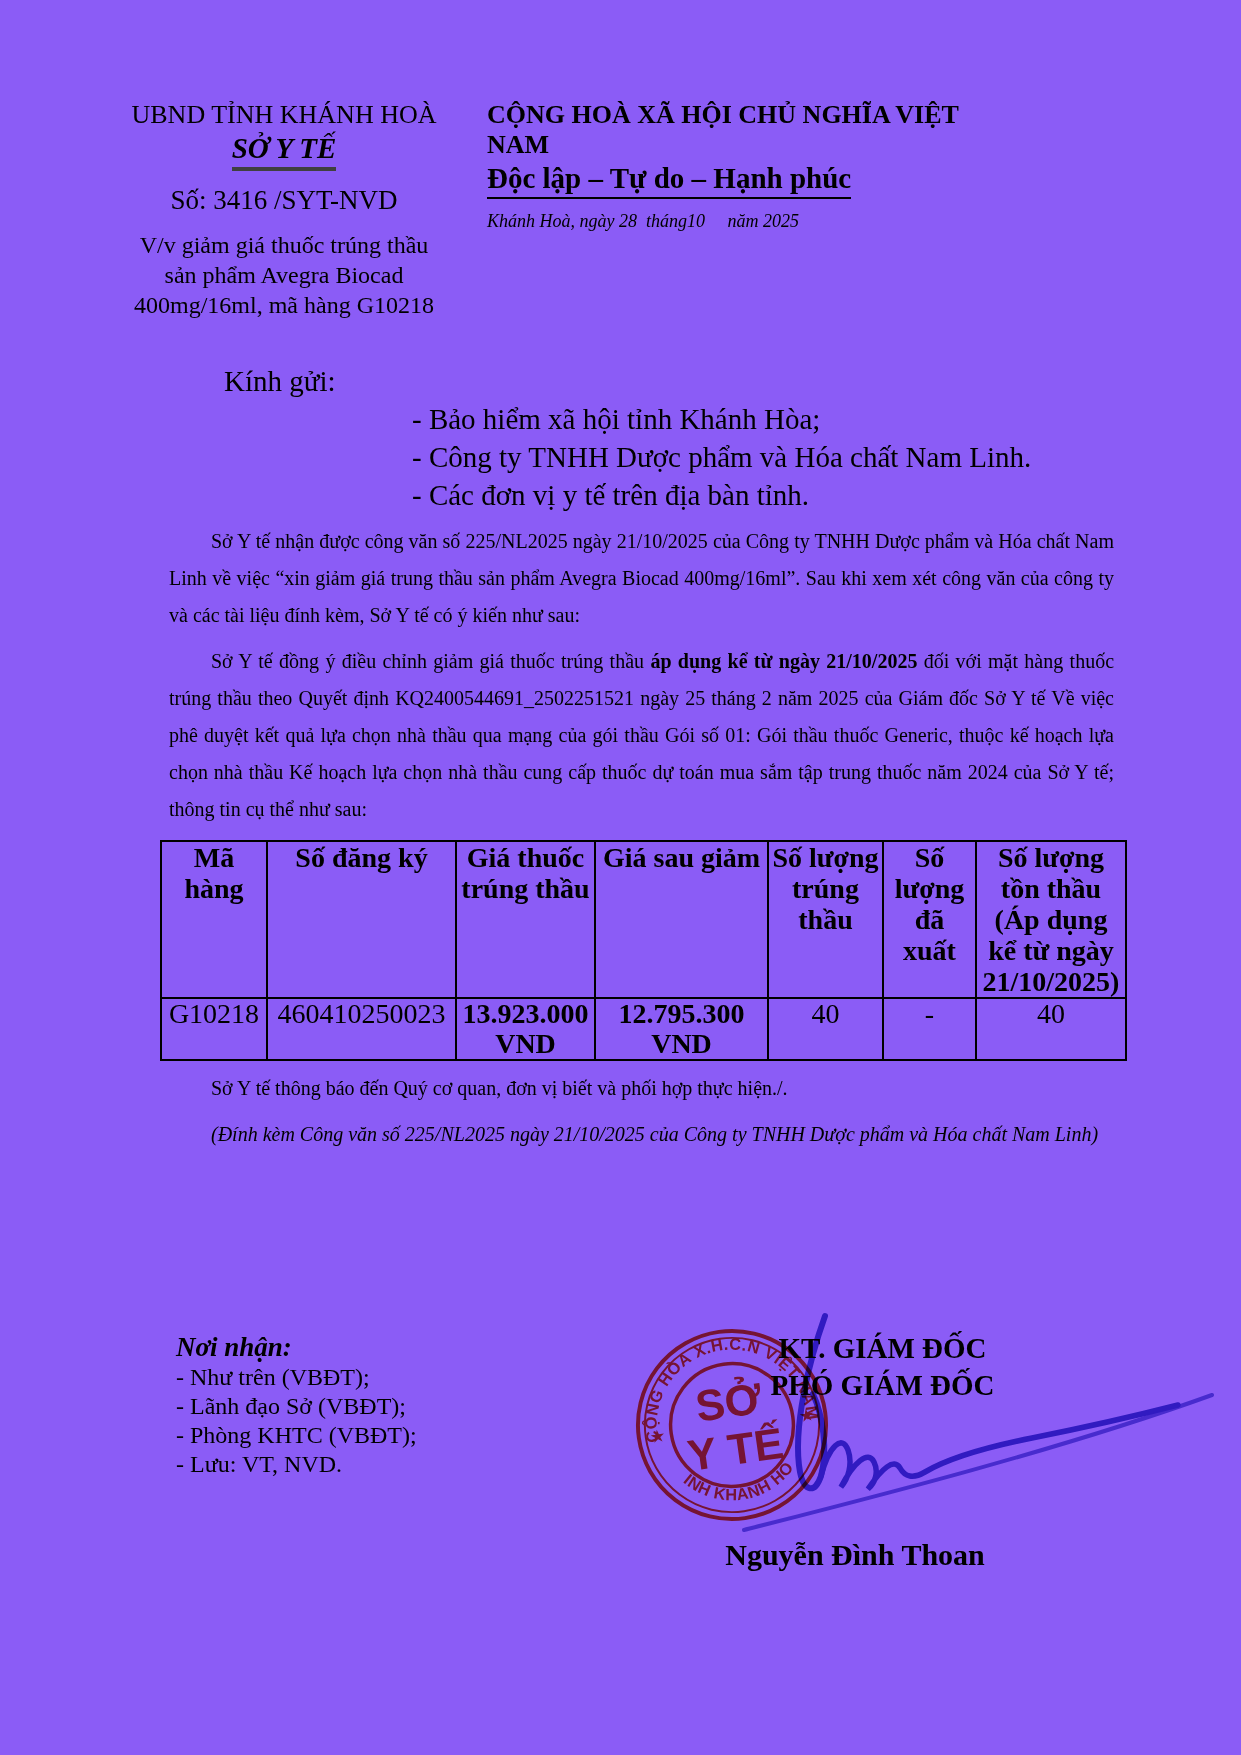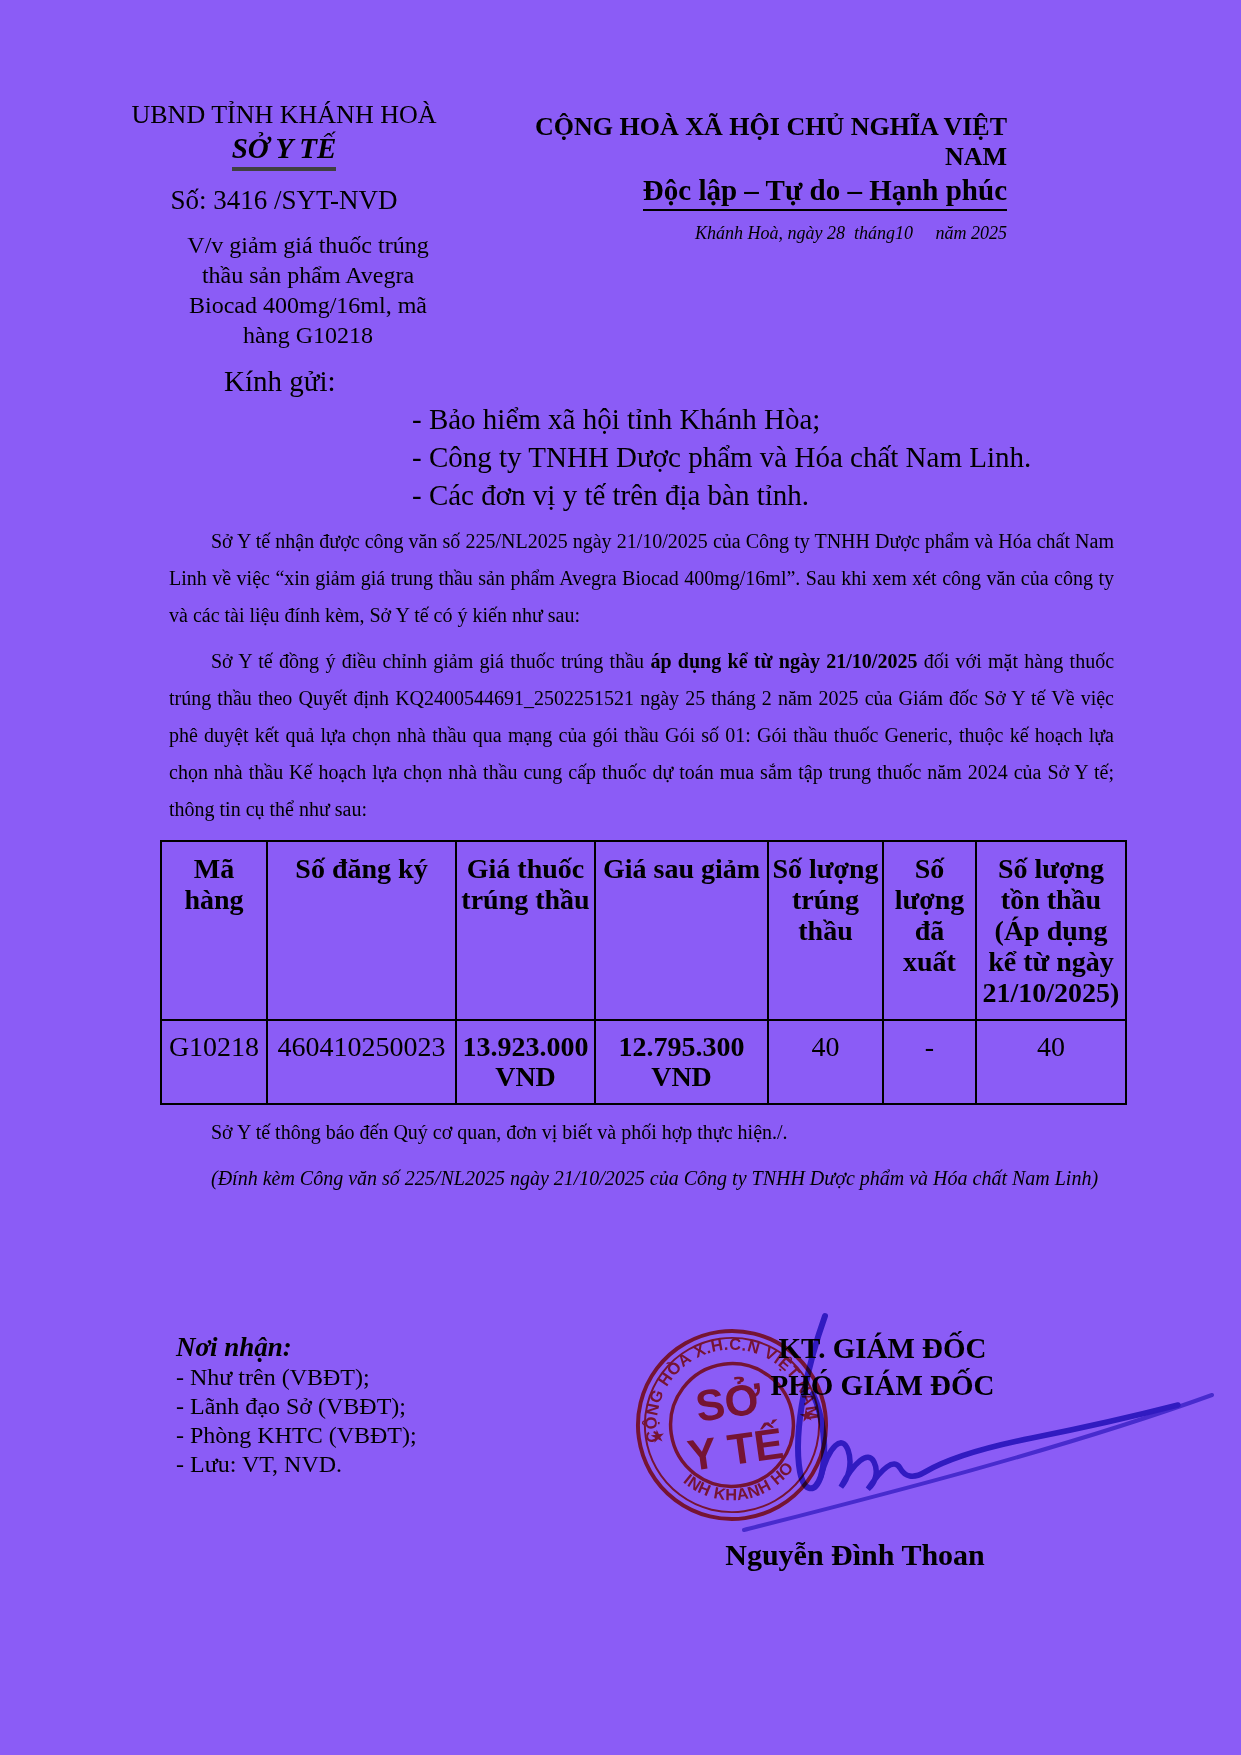--- a/index.html
+++ b/index.html
@@ -6,41 +6,41 @@
   .page {
     position:relative; width:1241px; height:1755px; background:#8b5cf6;
     font-family:"Liberation Serif", serif; color:#000; overflow:hidden;
   }
   
   .hdr-left { position:absolute; left:128px; top:100px; width:312px; text-align:center; }
   .hdr-left .org  { font-size:26px; }
   .hdr-left .dept { font-size:29px; font-weight:bold; margin-top:2px; }
   .hdr-left .dept span { display:inline-block; border-bottom:4px solid #404040; padding-bottom:2px;font-style:italic; }
   .hdr-left .docno { font-size:27px; margin-top:14px; }
-  .hdr-left .subject { font-size:24px; line-height:30px; margin-top:14px;margin-left:48px; }
+  .hdr-left .subject { font-size:24px; line-height:30px; margin-top:14px; }
 
-  .hdr-right { position:absolute; left:487px; top:112px; width:520px; text-align:right; }
+  .hdr-right { position:absolute; left:487px; top:100px; width:520px; text-align:left; }
   .hdr-right .m1 { font-size:26px; font-weight:bold; }
   .hdr-right .m2 { font-size:29px; font-weight:bold; margin-top:2px; }
   .hdr-right .m2 span { display:inline-block; border-bottom:2px solid #000; padding-bottom:2px; }
   .hdr-right .dateline { font-size:18px; font-style:italic; margin-top:12px; white-space:pre; }
 
   
   .content { position:absolute; left:160px; top:362px; width:963px; }
   .kinhgui { margin-left:64px; font-size:29px; line-height:38px; }
   .recipients { margin-left:252px; font-size:29px; line-height:38px; }
   p.bodyp { font-size:20px; line-height:37px; text-align:justify; text-indent:42px; margin:9px; }
   .p1 { margin-top:18px; }
   .closing { margin-top:22px; }
   .attachment { margin-top:6px; font-style:italic; }
   .b { font-weight:bold; }
 
   
   table.grid { border-collapse:collapse; table-layout:fixed; width:965px; margin-top:12px; }
-  .grid th, .grid td { border:2px solid #000; text-align:center; vertical-align:top; padding:11px 2px; }
+  .grid th, .grid td { border:2px solid #000; text-align:center; vertical-align:top; padding:0 2px; }
   .grid th { font-size:28px; font-weight:bold; line-height:31px; }
   .grid td { font-size:28px; line-height:30px; }
   .grid td.price { font-weight:bold; }
 
   
   .noinhan { position:absolute; left:176px; top:1332px; }
   .noinhan .lbl { font-size:27px; font-weight:bold; font-style:italic; }
   .noinhan .item { font-size:24px; line-height:29px; }
   .noinhan .item:first-of-type { margin-top:8px; }
 

